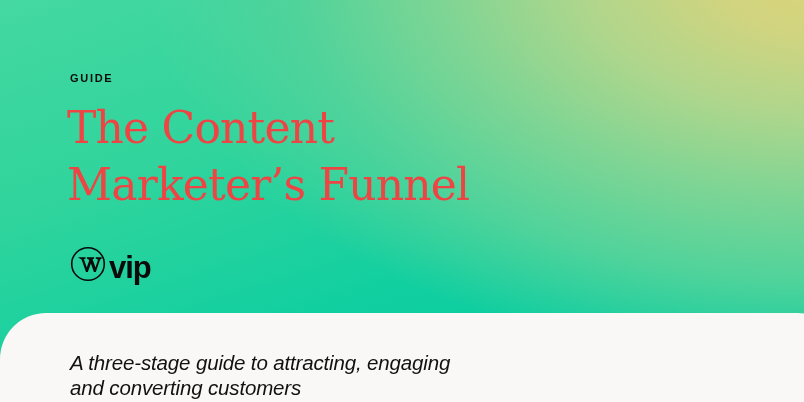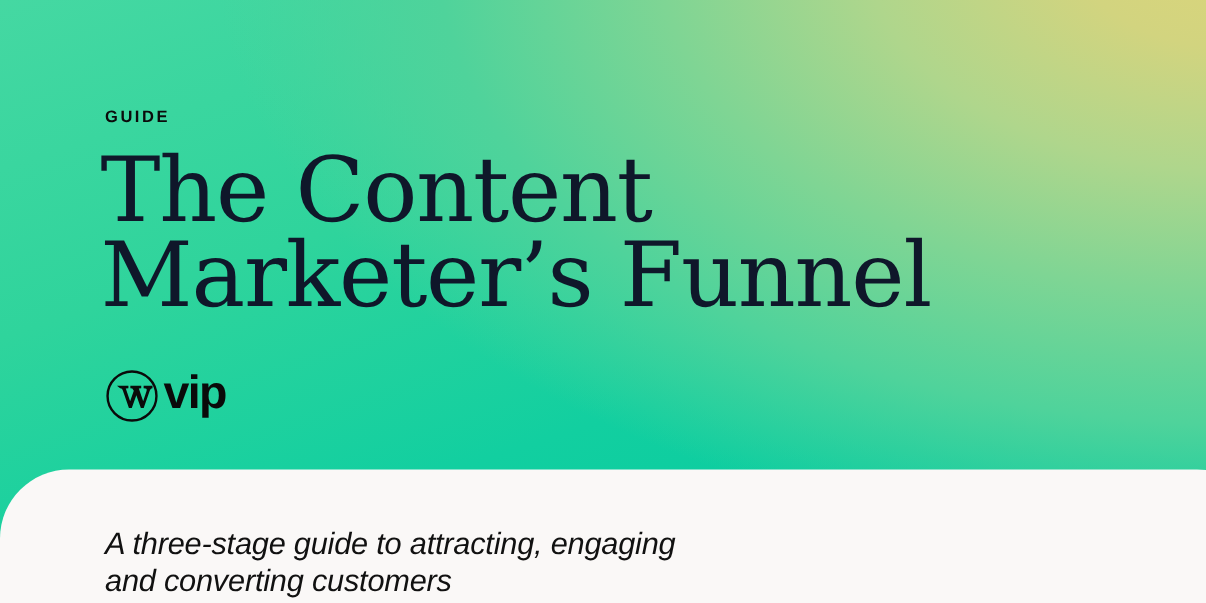--- a/index.html
+++ b/index.html
@@ -58,36 +58,36 @@
     letter-spacing: 1.7px;
     color: #0B0B0B;
     line-height: 1;
   }
 
   .headline {
     position: absolute;
     left: -3px;
     top: 99px;
     font-family: "DejaVu Serif", "Liberation Serif", serif;
-    font-size: 60px;
+    font-size: 44px;
     font-weight: 400;
     line-height: 57px;
     letter-spacing: -0.8px;
-    color: #0f172a;
+    color: #ef4444;
     white-space: pre-line;
     margin: 0;
   }
 
   
   .logo {
     position: absolute;
     left: 0;
     top: 246px;
     display: flex;
-    align-items: flex-start;
+    align-items: flex-end;
     gap: 3px;
   }
   .logo-mark {
     display: block;
     width: 36px;
     height: 36px;
   }
   .logo-word {
     font-size: 31px;
     font-weight: 700;

